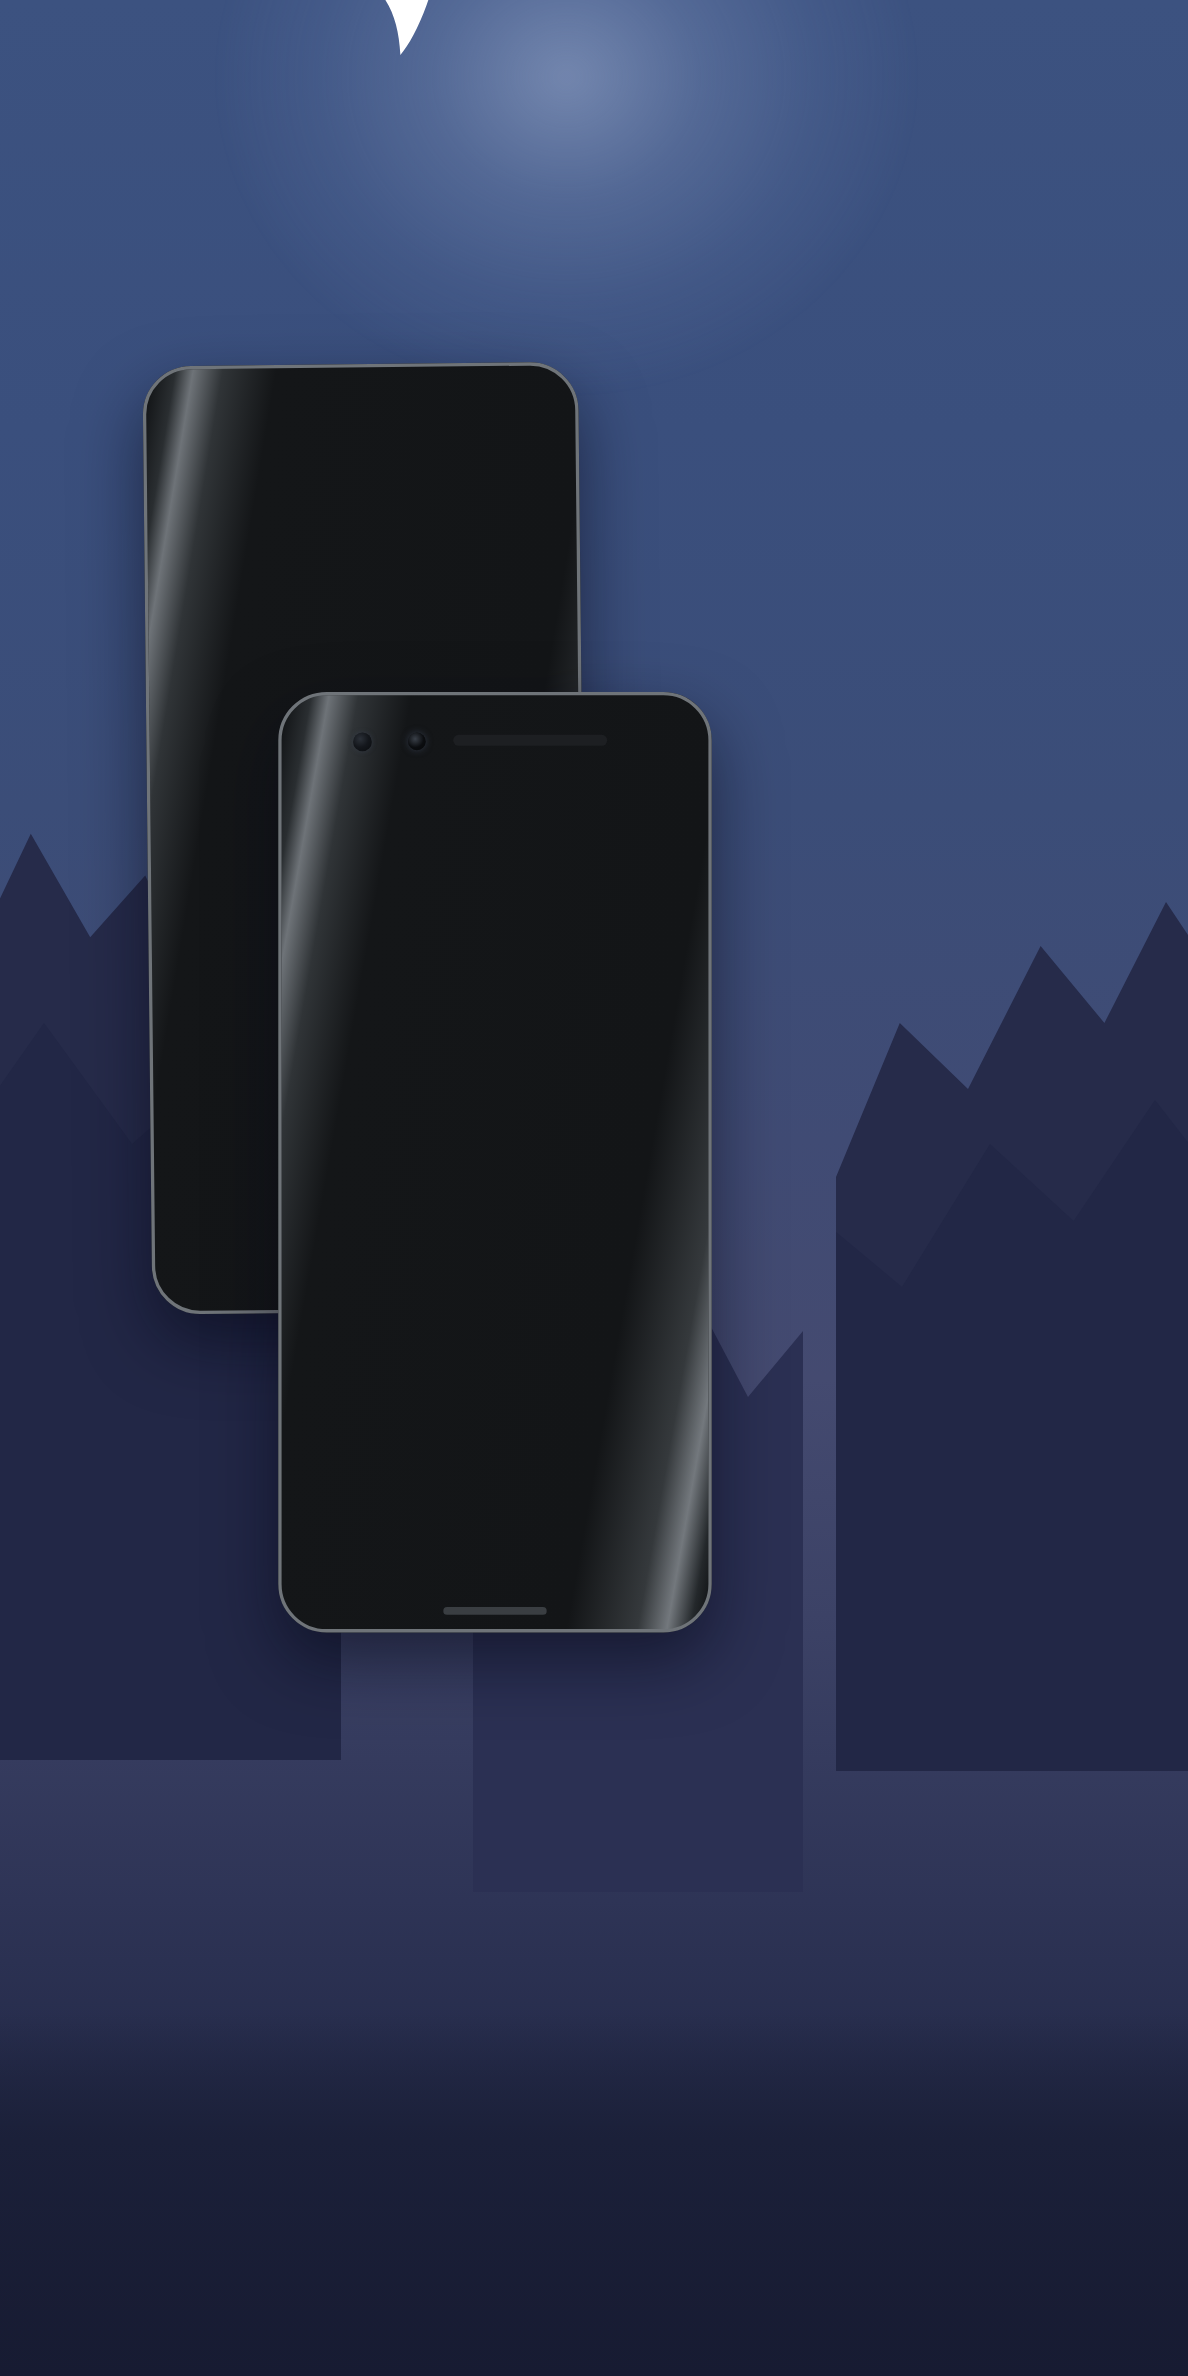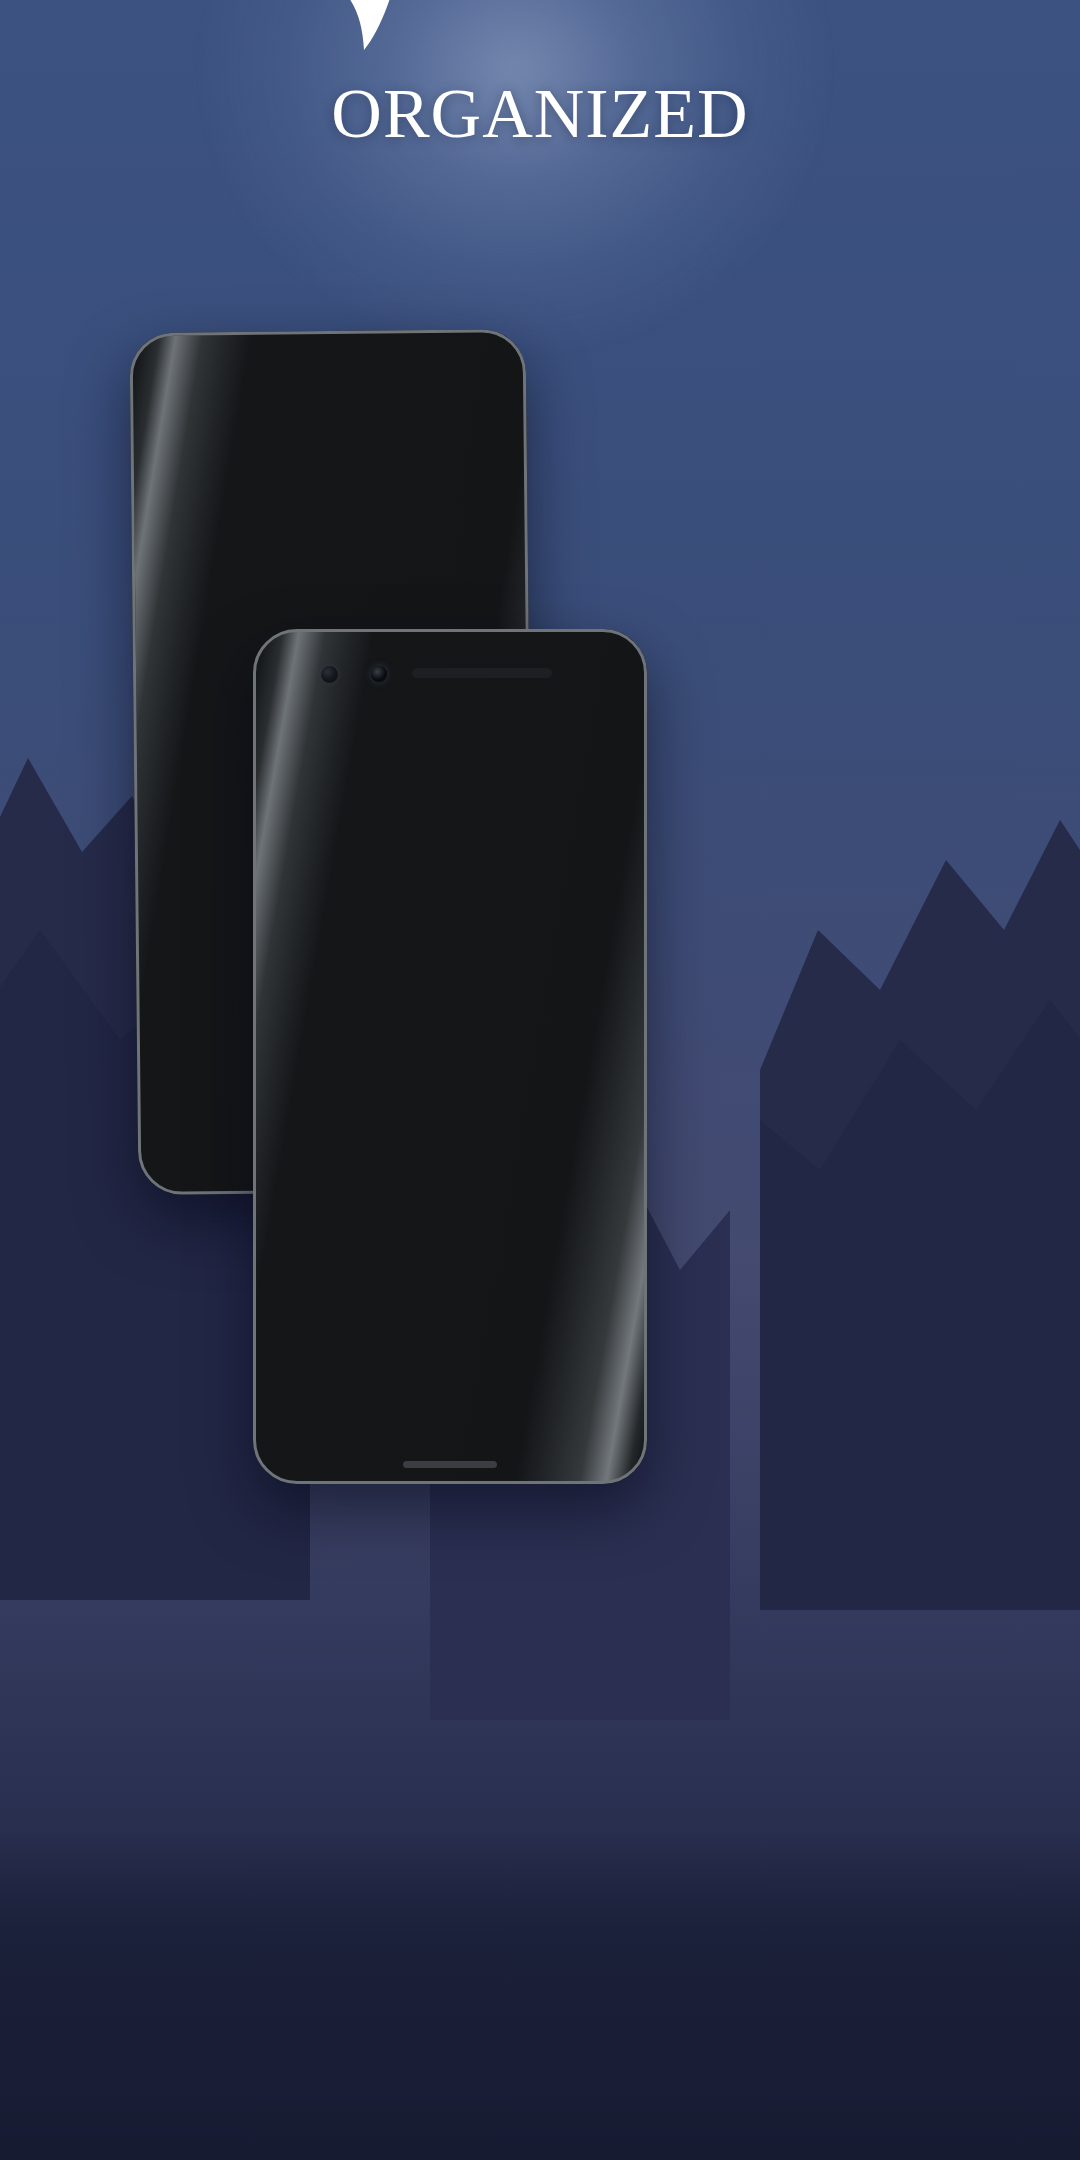--- a/index.html
+++ b/index.html
@@ -301,21 +301,20 @@
 
   <svg class="mtn" id="mtn-right" viewBox="0 0 360 820" preserveAspectRatio="none">
     <path d="M360 120 L300 30 L244 140 L186 70 L120 200 L58 140 L0 280 L0 820 L360 820 Z" fill="#262b4a"></path>
     <path d="M360 300 L290 210 L216 320 L140 250 L60 380 L0 330 L0 820 L360 820 Z" fill="#222746"></path>
   </svg>
 
   <div id="ground"></div>
 </div>
 
 <div id="headline">
-  <span class="l2">ORGANIZED</span>
 </div>
 
 <div class="phone" id="phone-back">
   <div class="screen">
 
     <div id="back-cams">
       <span class="cam-a"></span>
       <span class="cam-b"></span>
     </div>
     <div id="back-speaker"></div>

